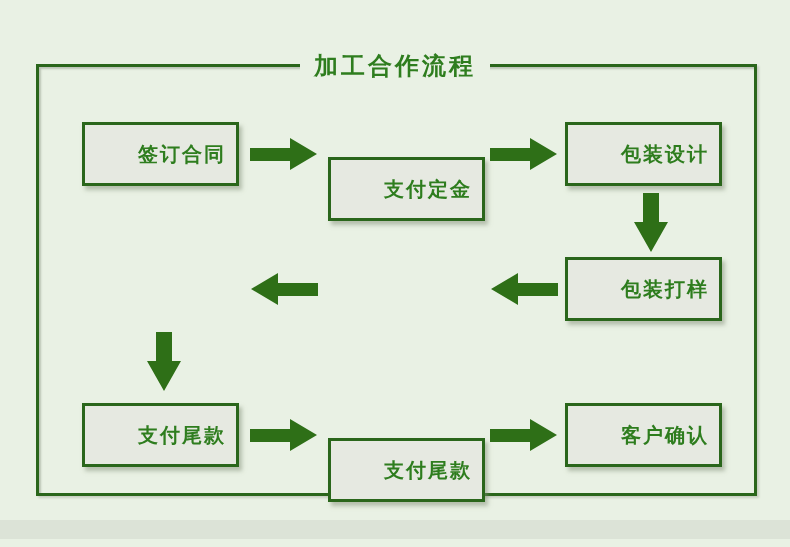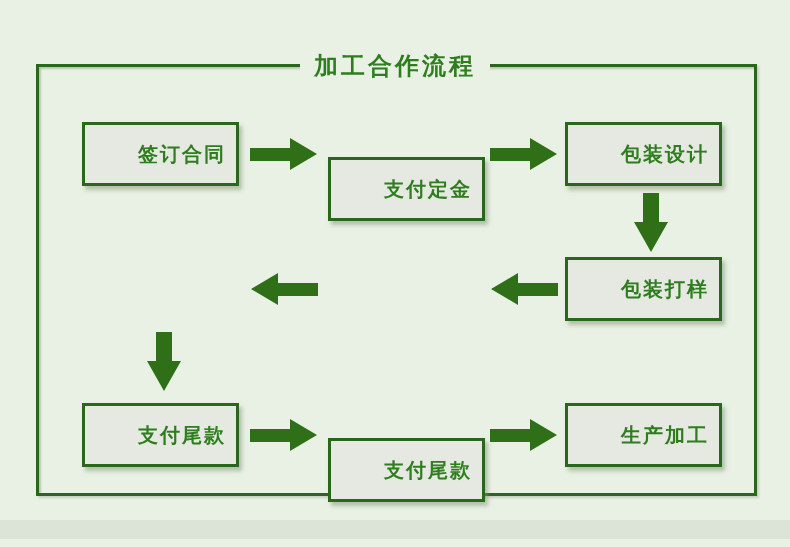--- a/index.html
+++ b/index.html
@@ -63,21 +63,21 @@
   <div class="diagram-title">加工合作流程</div>
 
   <div class="node col1 row1">签订合同</div>
   <div class="node col2 row1">支付定金</div>
   <div class="node col3 row1">包装设计</div>
 
   <div class="node col3 row2">包装打样</div>
 
   <div class="node col1 row3">支付尾款</div>
   <div class="node col2 row3">支付尾款</div>
-  <div class="node col3 row3">生产加工</div>
+  <div class="node col3 row3">客户确认</div>
 
   <div class="arrow" style="left:250px;top:136px;">
     <svg width="68" height="36" viewBox="0 0 68 36">
         <polygon points="0,12 40,12 40,2 67,18 40,34 40,25 0,25"></polygon>
       </svg>
   </div>
   <div class="arrow" style="left:490px;top:136px;">
     <svg width="68" height="36" viewBox="0 0 68 36">
         <polygon points="0,12 40,12 40,2 67,18 40,34 40,25 0,25"></polygon>
       </svg>

